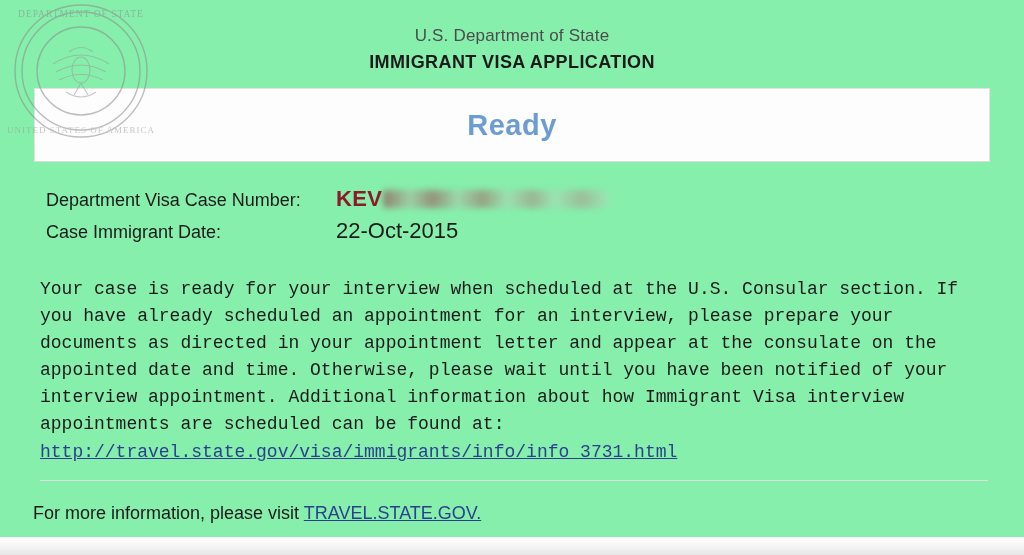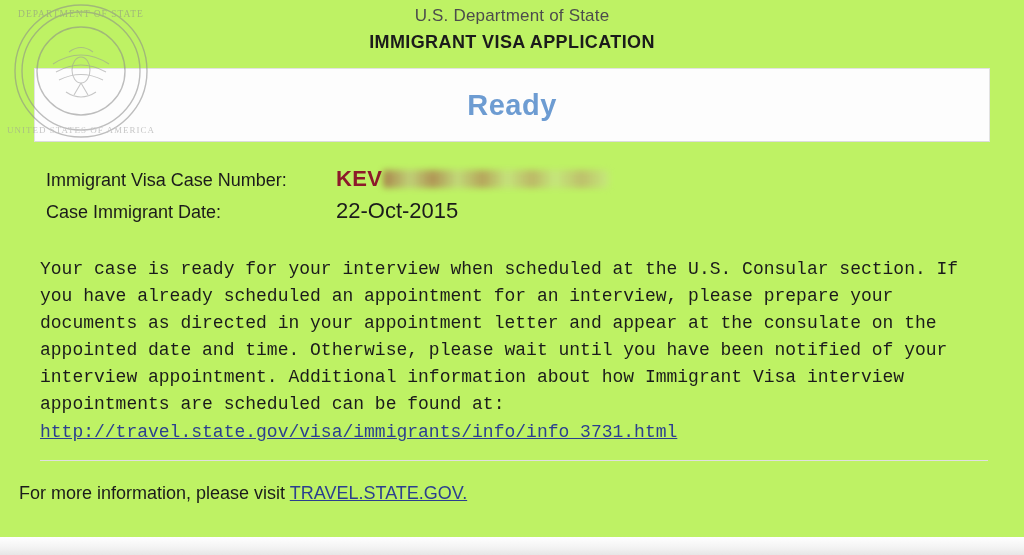--- a/index.html
+++ b/index.html
@@ -13,27 +13,27 @@
     font-family: "Liberation Sans", sans-serif;
     color: #1a1a1a;
     overflow: hidden;
     position: relative;
   }
 
   .page {
     position: relative;
     width: 1024px;
     height: 555px;
-    background: #bef264;
+    background: #86efac;
     box-sizing: border-box;
   }
 
   
   .header {
-    padding-top: 4px;
+    padding-top: 24px;
     text-align: center;
   }
   .dept-line {
     font-size: 17px;
     color: #4c4c4c;
     letter-spacing: 0.2px;
     line-height: 24px;
   }
   .title-line {
     font-size: 18px;
@@ -141,21 +141,21 @@
     font-size: 18px;
   }
 
   .divider {
     margin: 14px 36px 0 40px;
     border-top: 1px solid #e0e0e0;
     height: 0;
   }
 
   .footer-text {
-    margin: 22px 0 0 19px;
+    margin: 22px 0 0 33px;
     font-size: 18px;
     color: #1b1b1b;
   }
   .footer-link {
     color: #2b3f8f;
     text-decoration: underline;
   }
 
   
   .bottom-edge {
@@ -202,21 +202,21 @@
     <div class="dept-line">U.S. Department of State</div>
     <div class="title-line">IMMIGRANT VISA APPLICATION</div>
   </div>
 
   <div class="status-band">
     <div class="status-text">Ready</div>
   </div>
 
   <div class="fields">
     <div class="field-row">
-      <div class="field-label">Immigrant Visa Case Number:</div>
+      <div class="field-label">Department Visa Case Number:</div>
       <div class="field-value case-value"><span class="case-visible">KEV</span><span class="case-redacted"></span></div>
     </div>
     <div class="field-row">
       <div class="field-label">Case Immigrant Date:</div>
       <div class="field-value">22-Oct-2015</div>
     </div>
   </div>
 
   <div class="body-text">
     <span>Your case is ready for your interview when scheduled at the U.S. Consular section. If you have already scheduled an appointment for an interview, please prepare your documents as directed in your appointment letter and appear at the consulate on the appointed date and time. Otherwise, please wait until you have been notified of your interview appointment. Additional information about how Immigrant Visa interview appointments are scheduled can be found at:</span><br>

